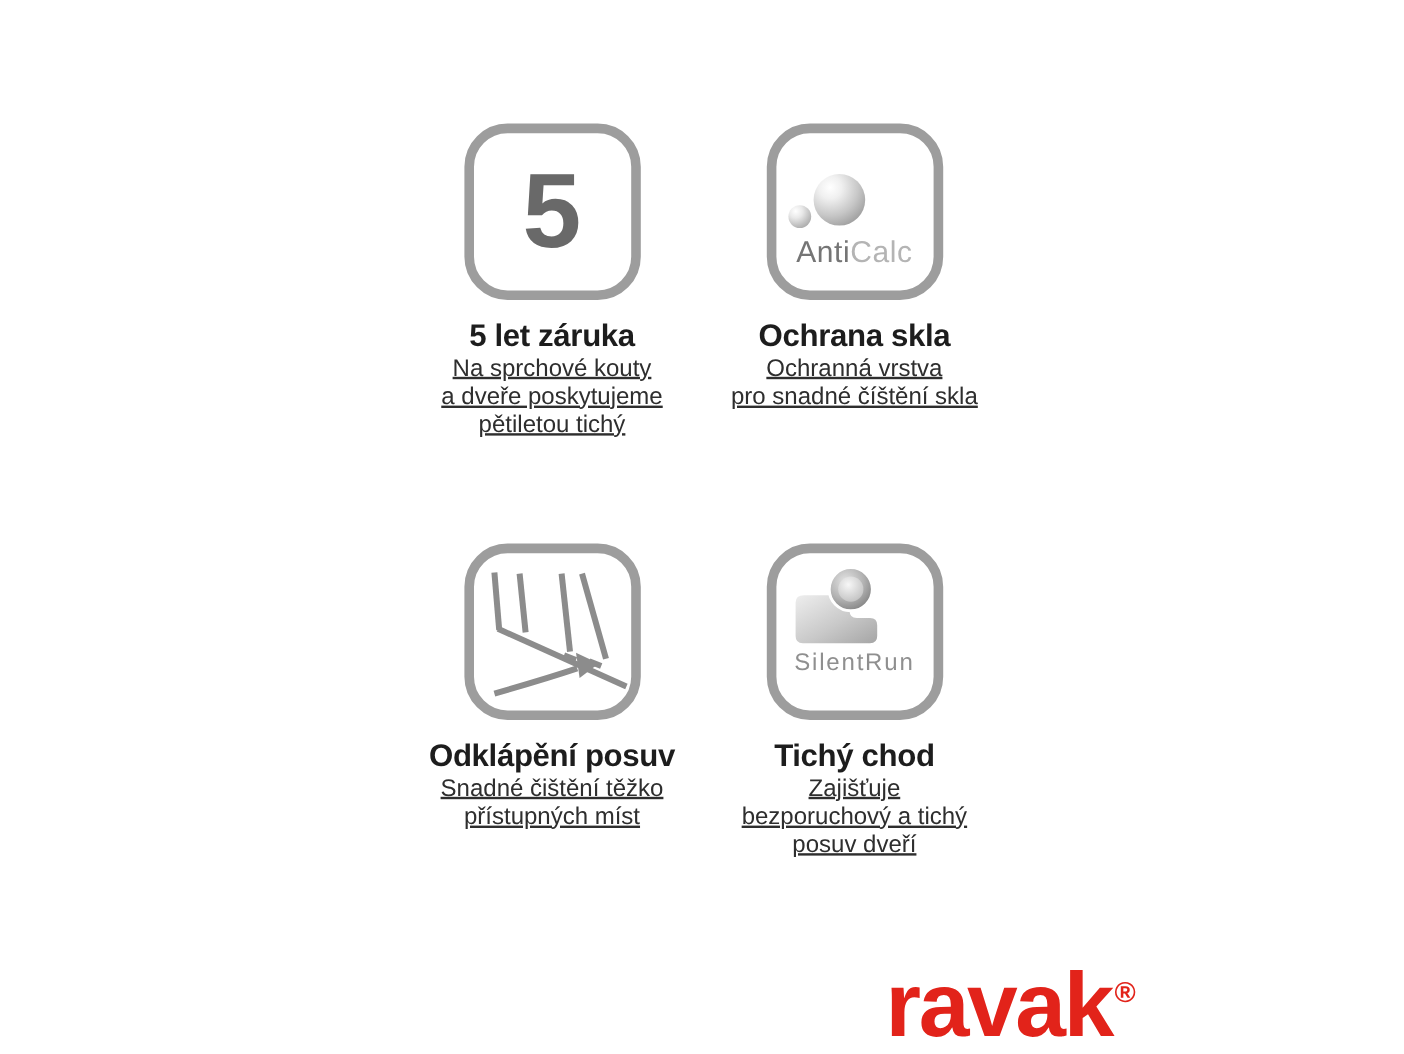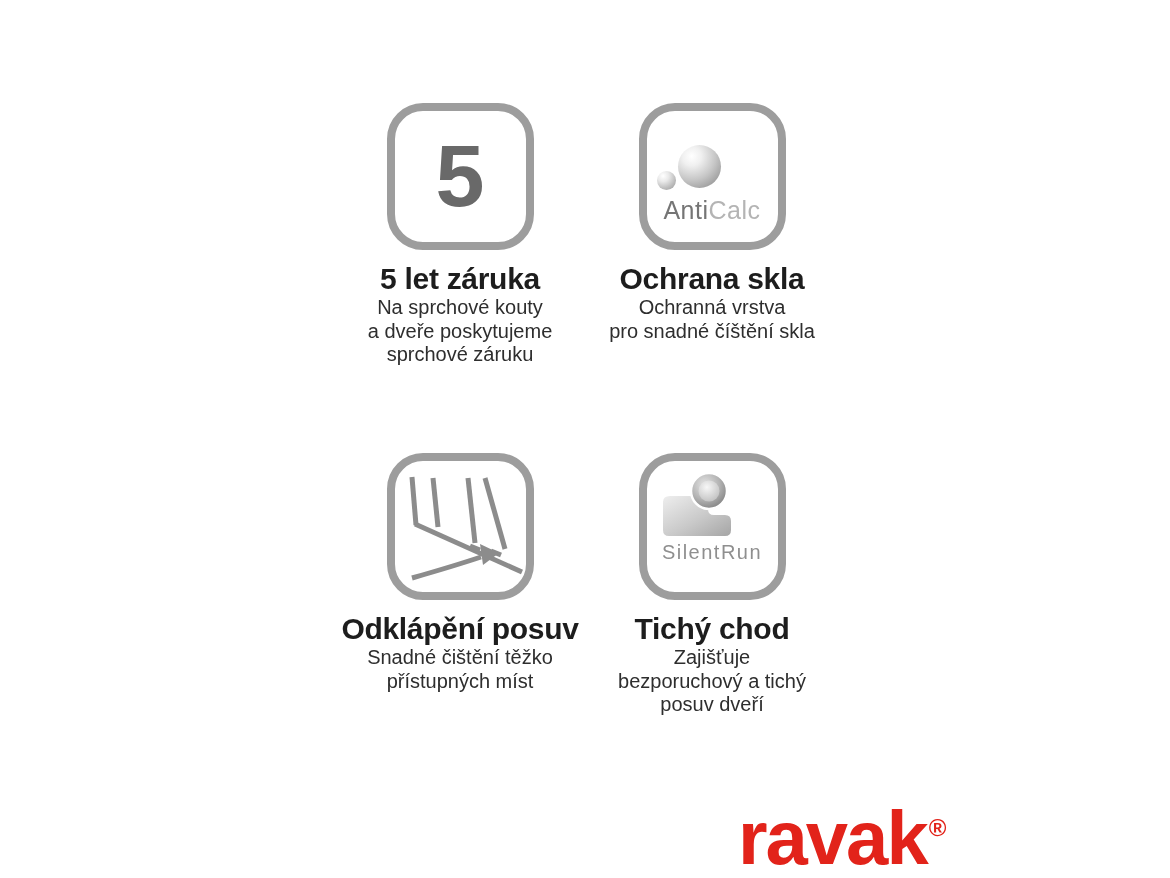--- a/index.html
+++ b/index.html
@@ -40,25 +40,25 @@
   }
   .anticalc-label .anti{color:#757575;font-weight:500;text-align:right;}
   .anticalc-label .calc{color:#b4b4b4;font-weight:500;}
 
   .silentrun-label{
     position:absolute;left:0;top:79px;width:100%;text-align:center;
     font-size:20px;line-height:24px;color:#8f8f8f;letter-spacing:1.5px;font-weight:400;
   }
 
   .feature-title{
-    margin:16px 0 4px 0;font-size:30px;font-weight:700;color:#1d1d1d;
+    margin:16px 0 4px 0;font-size:26px;font-weight:700;color:#1d1d1d;
     letter-spacing:-0.3px;line-height:26px;
   }
   .feature-sub{
-    margin:0;font-size:20px;line-height:23.5px;color:#2e2e2e;font-weight:400;
+    margin:0;font-size:20px;line-height:23.5px;color:#2e2e2e;font-weight:400;text-decoration:underline;
   }
   .feature-sub span{display:block;}
 
   .logo{
     position:absolute;left:738px;top:800px;
     font-size:76px;font-weight:700;color:#e2231a;letter-spacing:-2px;line-height:1;
   }
   .logo .reg{font-size:24px;vertical-align:28px;letter-spacing:0;margin-left:2px;}
 </style>
 </head>
@@ -67,21 +67,21 @@
 <div class="canvas">
 
   <div class="feature f1">
     <div class="badge">
       <span class="badge-digit">5</span>
     </div>
     <h3 class="feature-title">5 let záruka</h3>
     <p class="feature-sub">
       <span>Na sprchové kouty</span>
       <span>a dveře poskytujeme</span>
-      <span>sprchové záruku</span>
+      <span>pětiletou tichý</span>
     </p>
   </div>
 
   <div class="feature f2">
     <div class="badge">
       <span class="sphere sphere-lg"></span>
       <span class="sphere sphere-sm"></span>
       <div class="anticalc-label">
         <span class="anti">Anti</span><span class="calc">Calc</span>
       </div>

